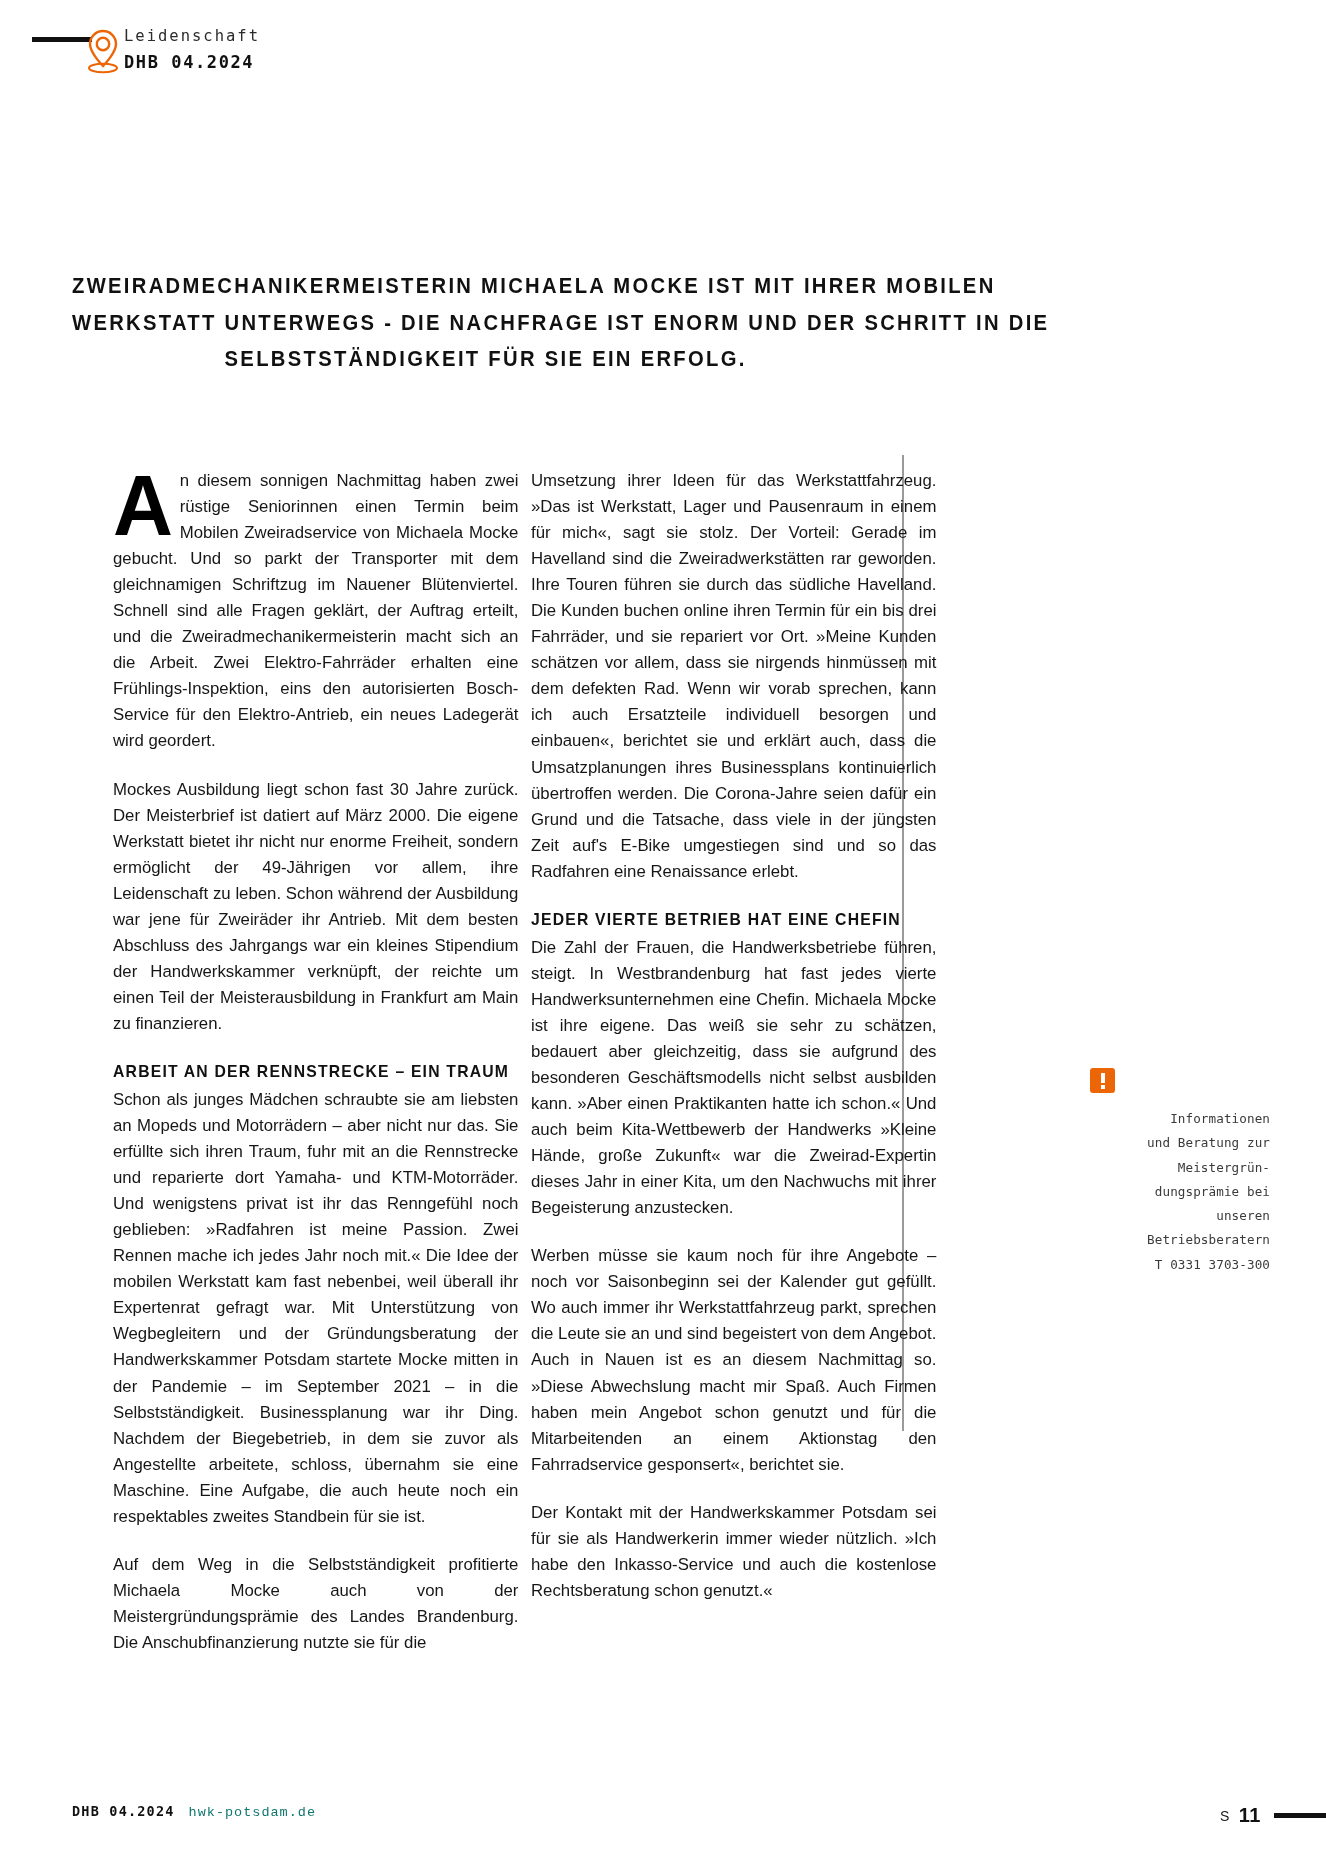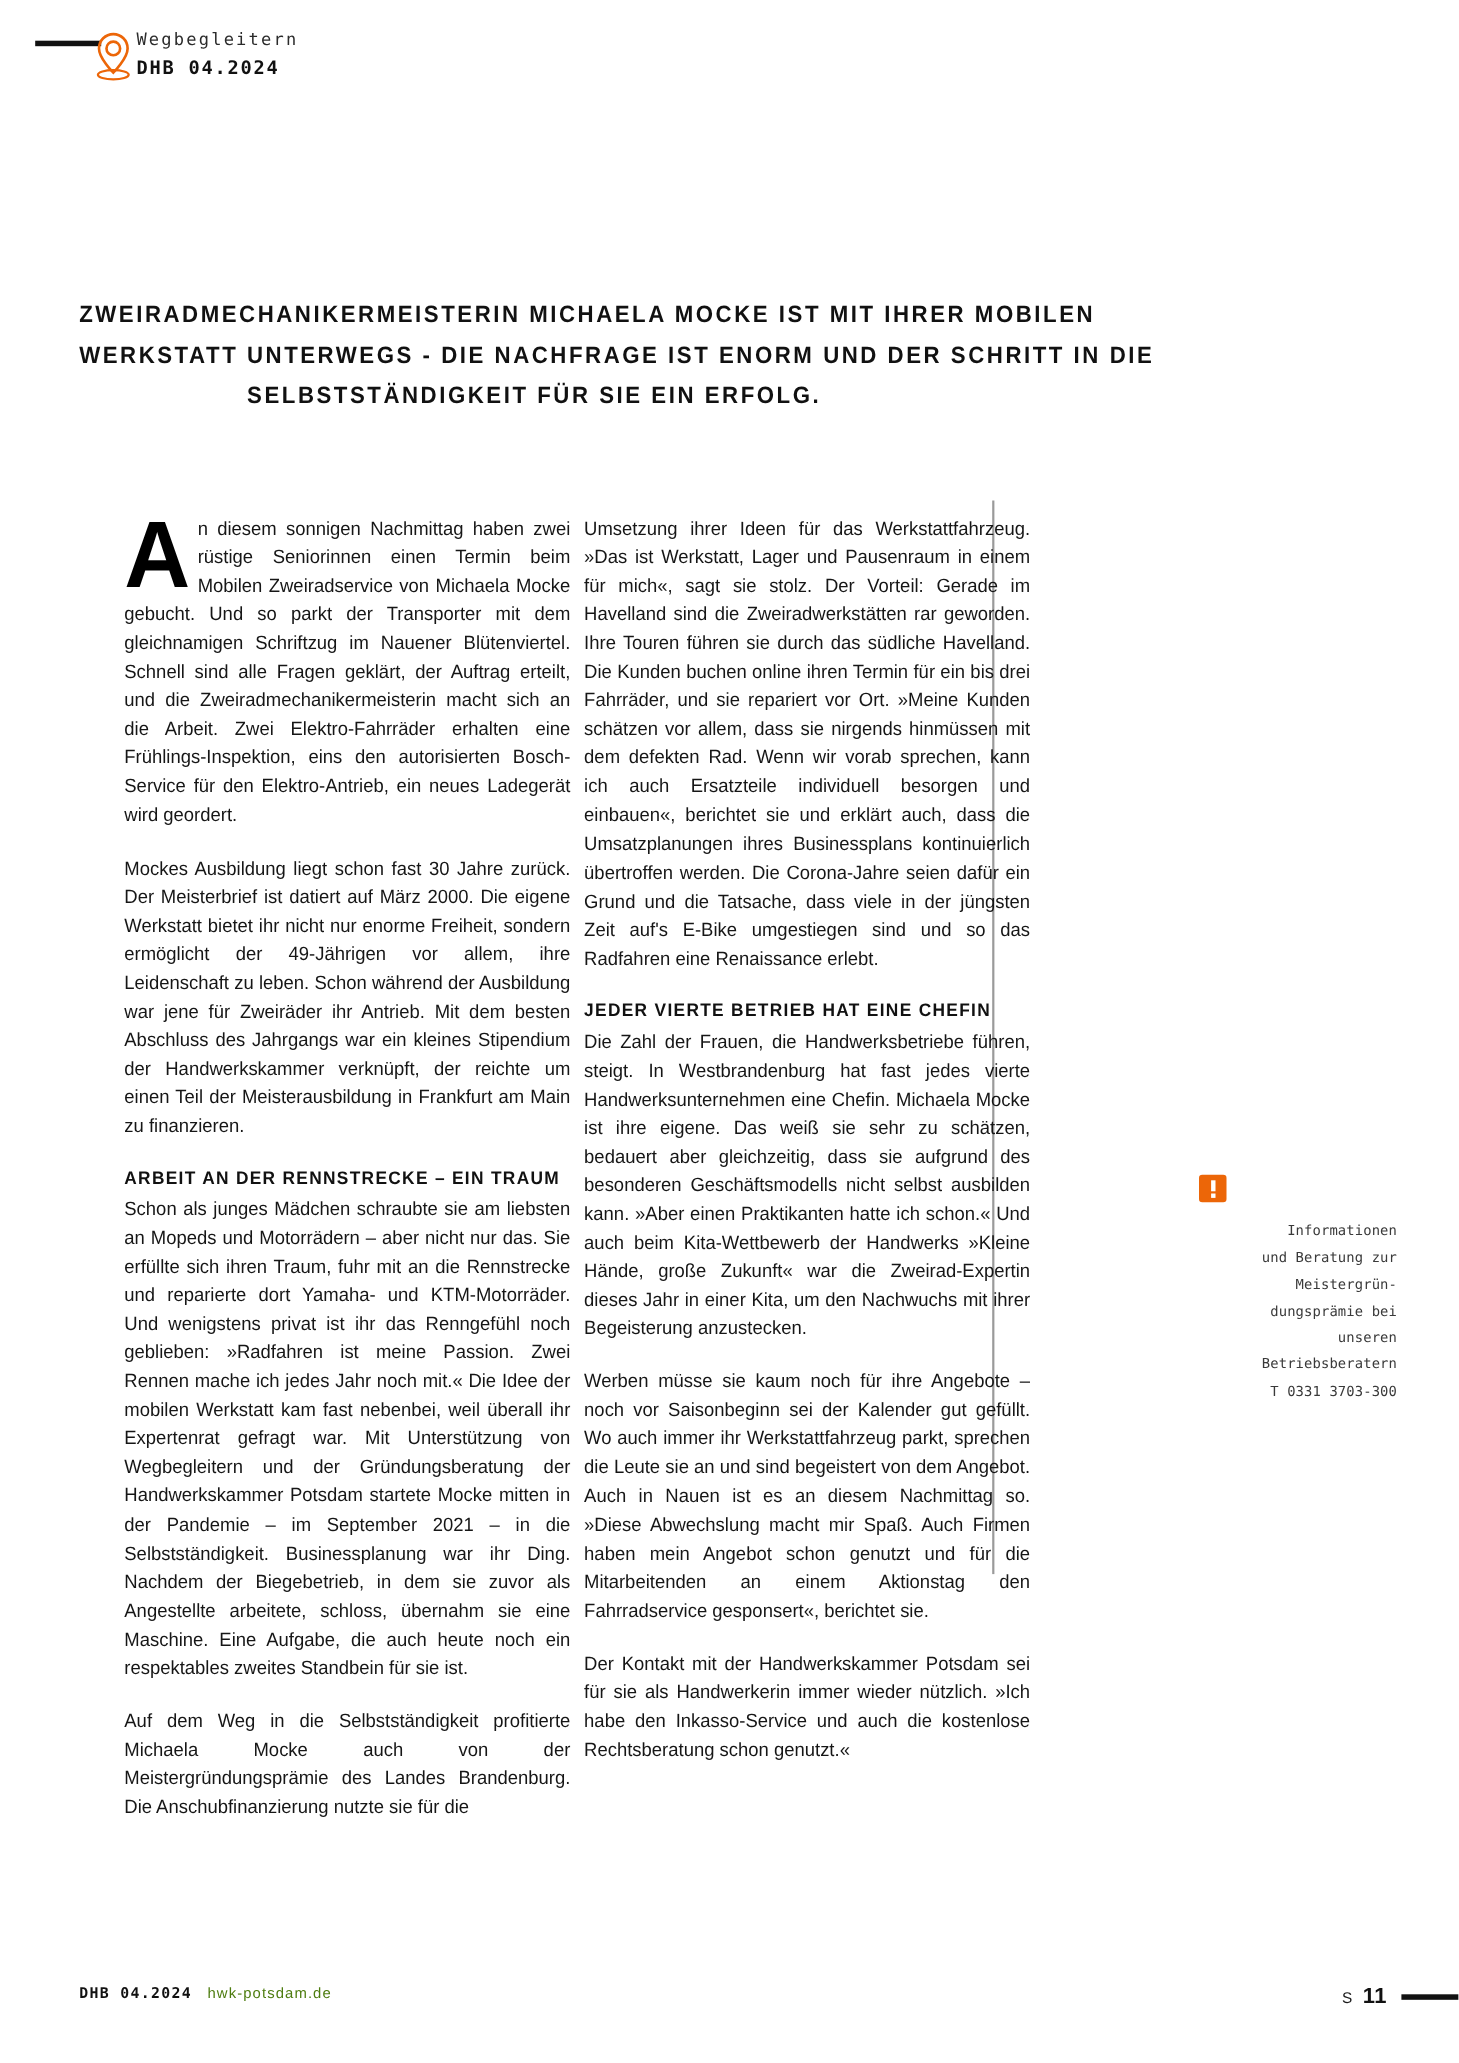--- a/index.html
+++ b/index.html
@@ -207,24 +207,24 @@
     gap: 14px;
   }
   .footer-issue {
     font-family: "DejaVu Sans Mono", monospace;
     font-weight: bold;
     font-size: 13.5px;
     letter-spacing: 1.2px;
     color: #111111;
   }
   .footer-url {
-    font-family: Liberation Sans, sans-serif;
+    font-family: Liberation Mono, monospace;
     font-size: 13.5px;
     letter-spacing: 1.0px;
-    color: #4d7c0f;
+    color: #0f766e;
   }
   .footer-right {
     position: absolute;
     right: 0px;
     bottom: 48px;
     display: flex;
     align-items: center;
     gap: 9px;
   }
   .footer-page-prefix {
@@ -255,21 +255,21 @@
 
   <div class="logo-pin">
     <svg viewBox="0 0 36 48" width="36" height="48" aria-hidden="true">
       <path d="M18 3 C10.8 3 5 8.8 5 16 C5 25 18 38 18 38 C18 38 31 25 31 16 C31 8.8 25.2 3 18 3 Z" fill="none" stroke="#ec6608" stroke-width="2.4"></path>
       <circle cx="18" cy="16" r="6.2" fill="none" stroke="#ec6608" stroke-width="2.4"></circle>
       <ellipse cx="18" cy="40" rx="14" ry="4.2" fill="none" stroke="#ec6608" stroke-width="2.0"></ellipse>
     </svg>
   </div>
 
   <div class="header-text">
-    <div class="header-kicker">Wegbegleitern</div>
+    <div class="header-kicker">Leidenschaft</div>
     <div class="header-issue">DHB 04.2024</div>
   </div>
 </div>
 
 <div class="headline">
   <div class="headline-line">ZWEIRADMECHANIKERMEISTERIN MICHAELA MOCKE IST MIT IHRER MOBILEN</div>
   <div class="headline-line">WERKSTATT UNTERWEGS - DIE NACHFRAGE IST ENORM UND DER SCHRITT IN DIE</div>
   <div class="headline-line">SELBSTSTÄNDIGKEIT FÜR SIE EIN ERFOLG.</div>
 </div>
 

